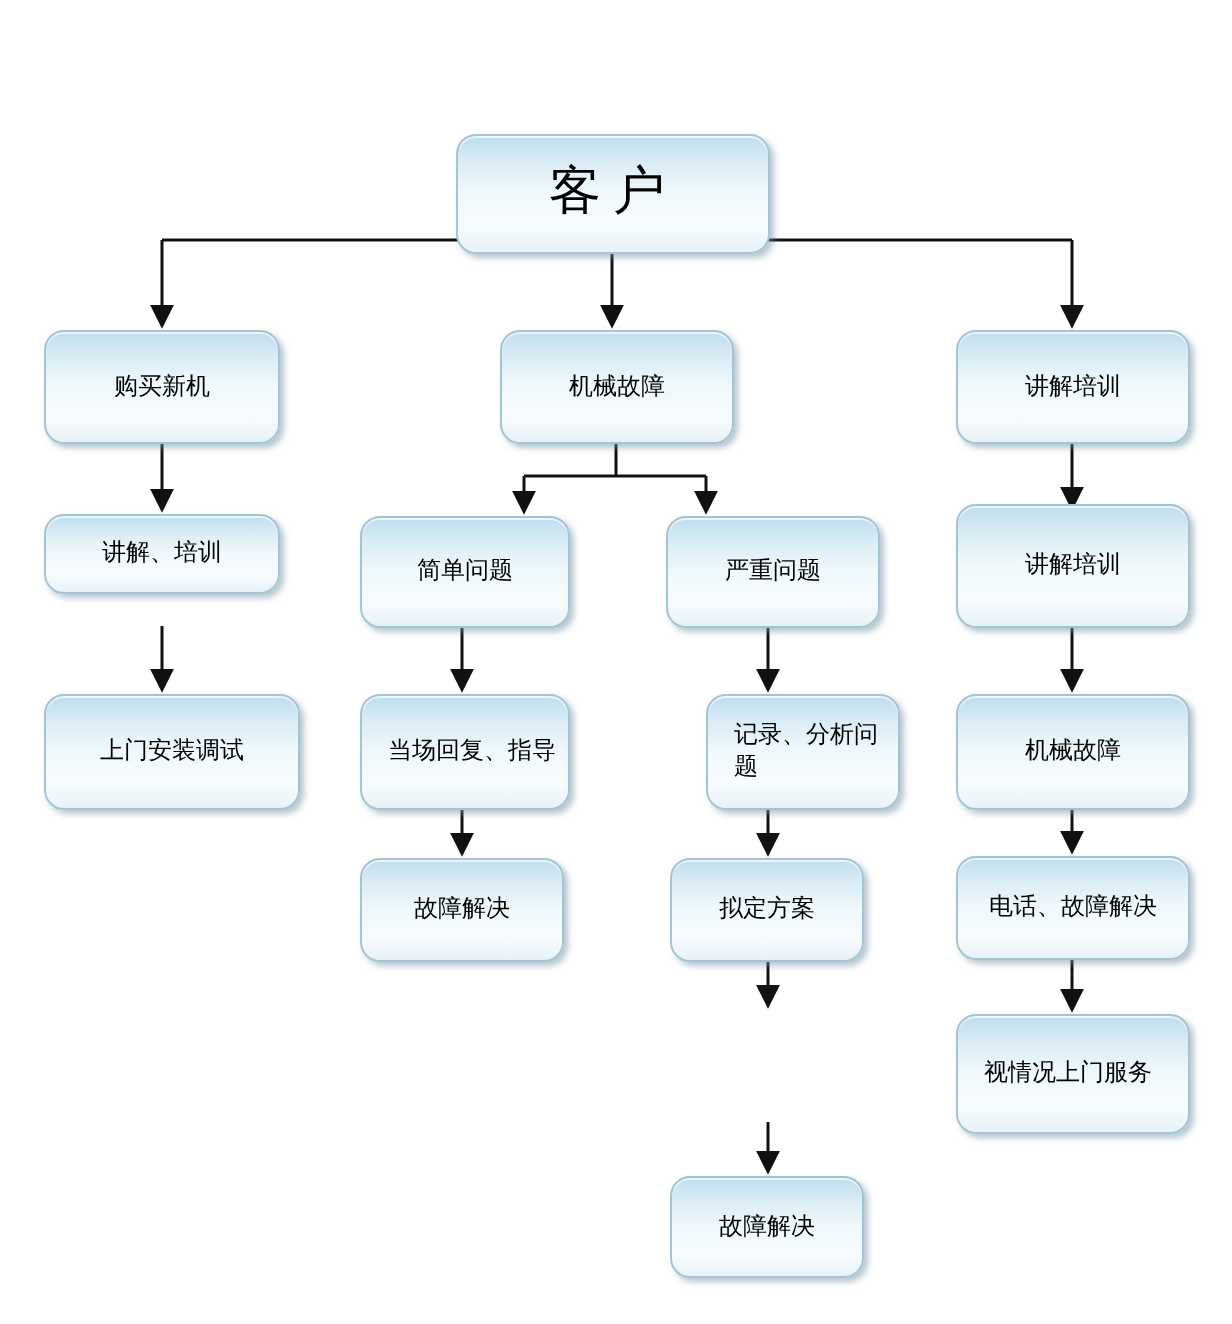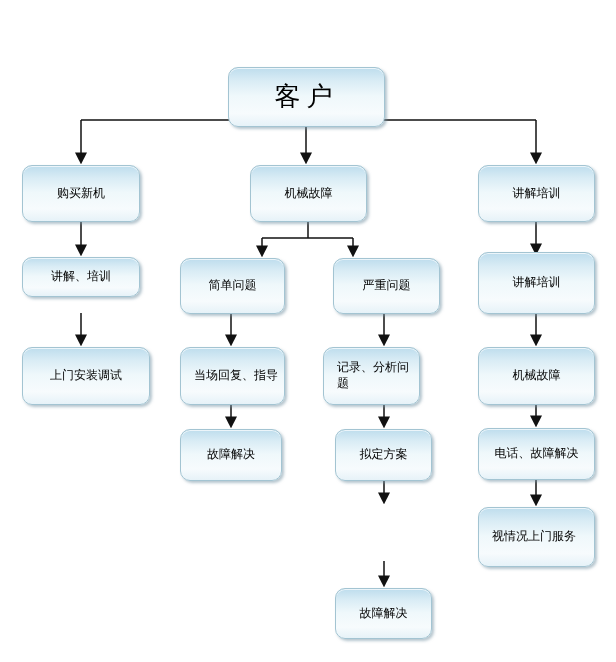--- a/index.html
+++ b/index.html
@@ -67,21 +67,21 @@
   <div class="node" style="left:250px;top:165px;width:117px;height:57px">机械故障</div>
   <div class="node" style="left:478px;top:165px;width:117px;height:57px">讲解培训</div>
 
   <div class="node" style="left:22px;top:257px;width:118px;height:40px">讲解、培训</div>
   <div class="node" style="left:180px;top:258px;width:105px;height:56px">简单问题</div>
   <div class="node" style="left:333px;top:258px;width:107px;height:56px">严重问题</div>
   <div class="node" style="left:478px;top:252px;width:117px;height:62px">讲解培训</div>
 
   <div class="node" style="left:22px;top:347px;width:128px;height:58px">上门安装调试</div>
   <div class="node wrap" style="left:180px;top:347px;width:105px;height:58px">当场回复、指导</div>
-  <div class="node wrap" style="left:323px;top:347px;width:97px;height:58px">记录、分析问题</div>
+  <div class="node wrap" style="left:353px;top:347px;width:97px;height:58px">记录、分析问题</div>
   <div class="node" style="left:478px;top:347px;width:117px;height:58px">机械故障</div>
 
   <div class="node" style="left:180px;top:429px;width:102px;height:52px">故障解决</div>
   <div class="node" style="left:335px;top:429px;width:97px;height:52px">拟定方案</div>
   <div class="node" style="left:478px;top:428px;width:117px;height:52px">电话、故障解决</div>
 
   <div class="node wrap" style="left:478px;top:507px;width:117px;height:60px">视情况上门服务</div>
 
   <div class="node" style="left:335px;top:588px;width:97px;height:51px">故障解决</div>
 

